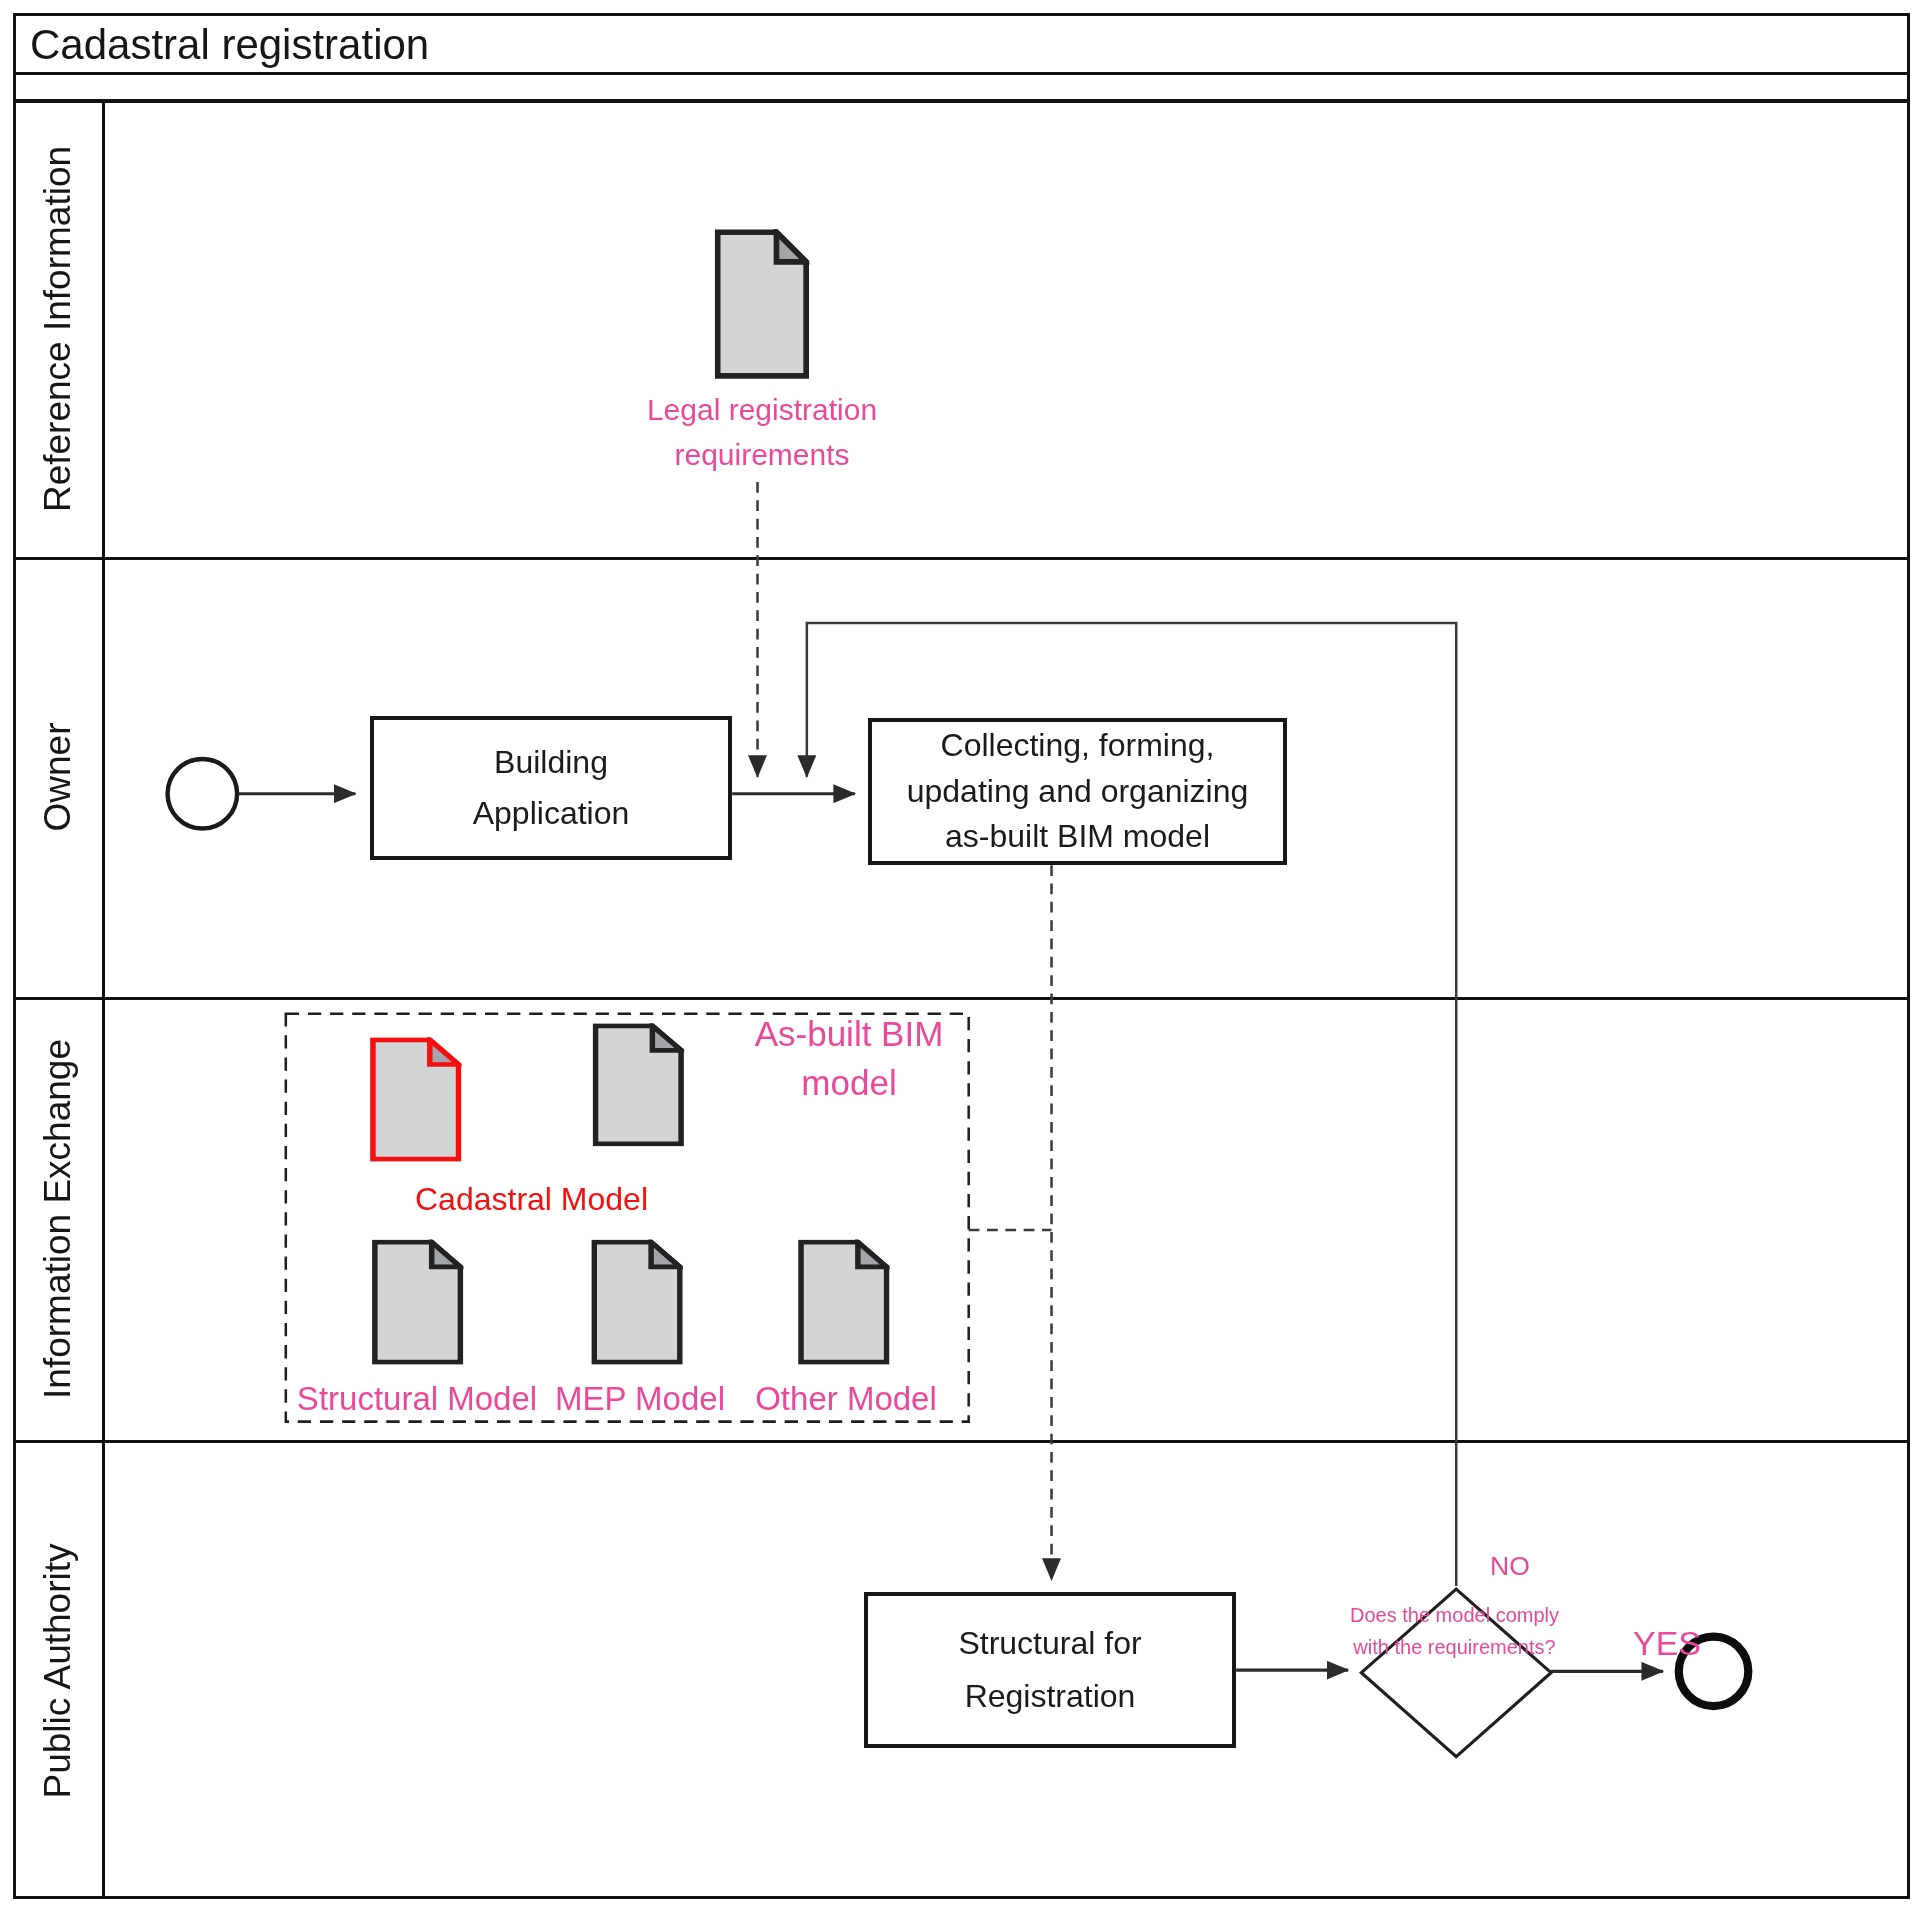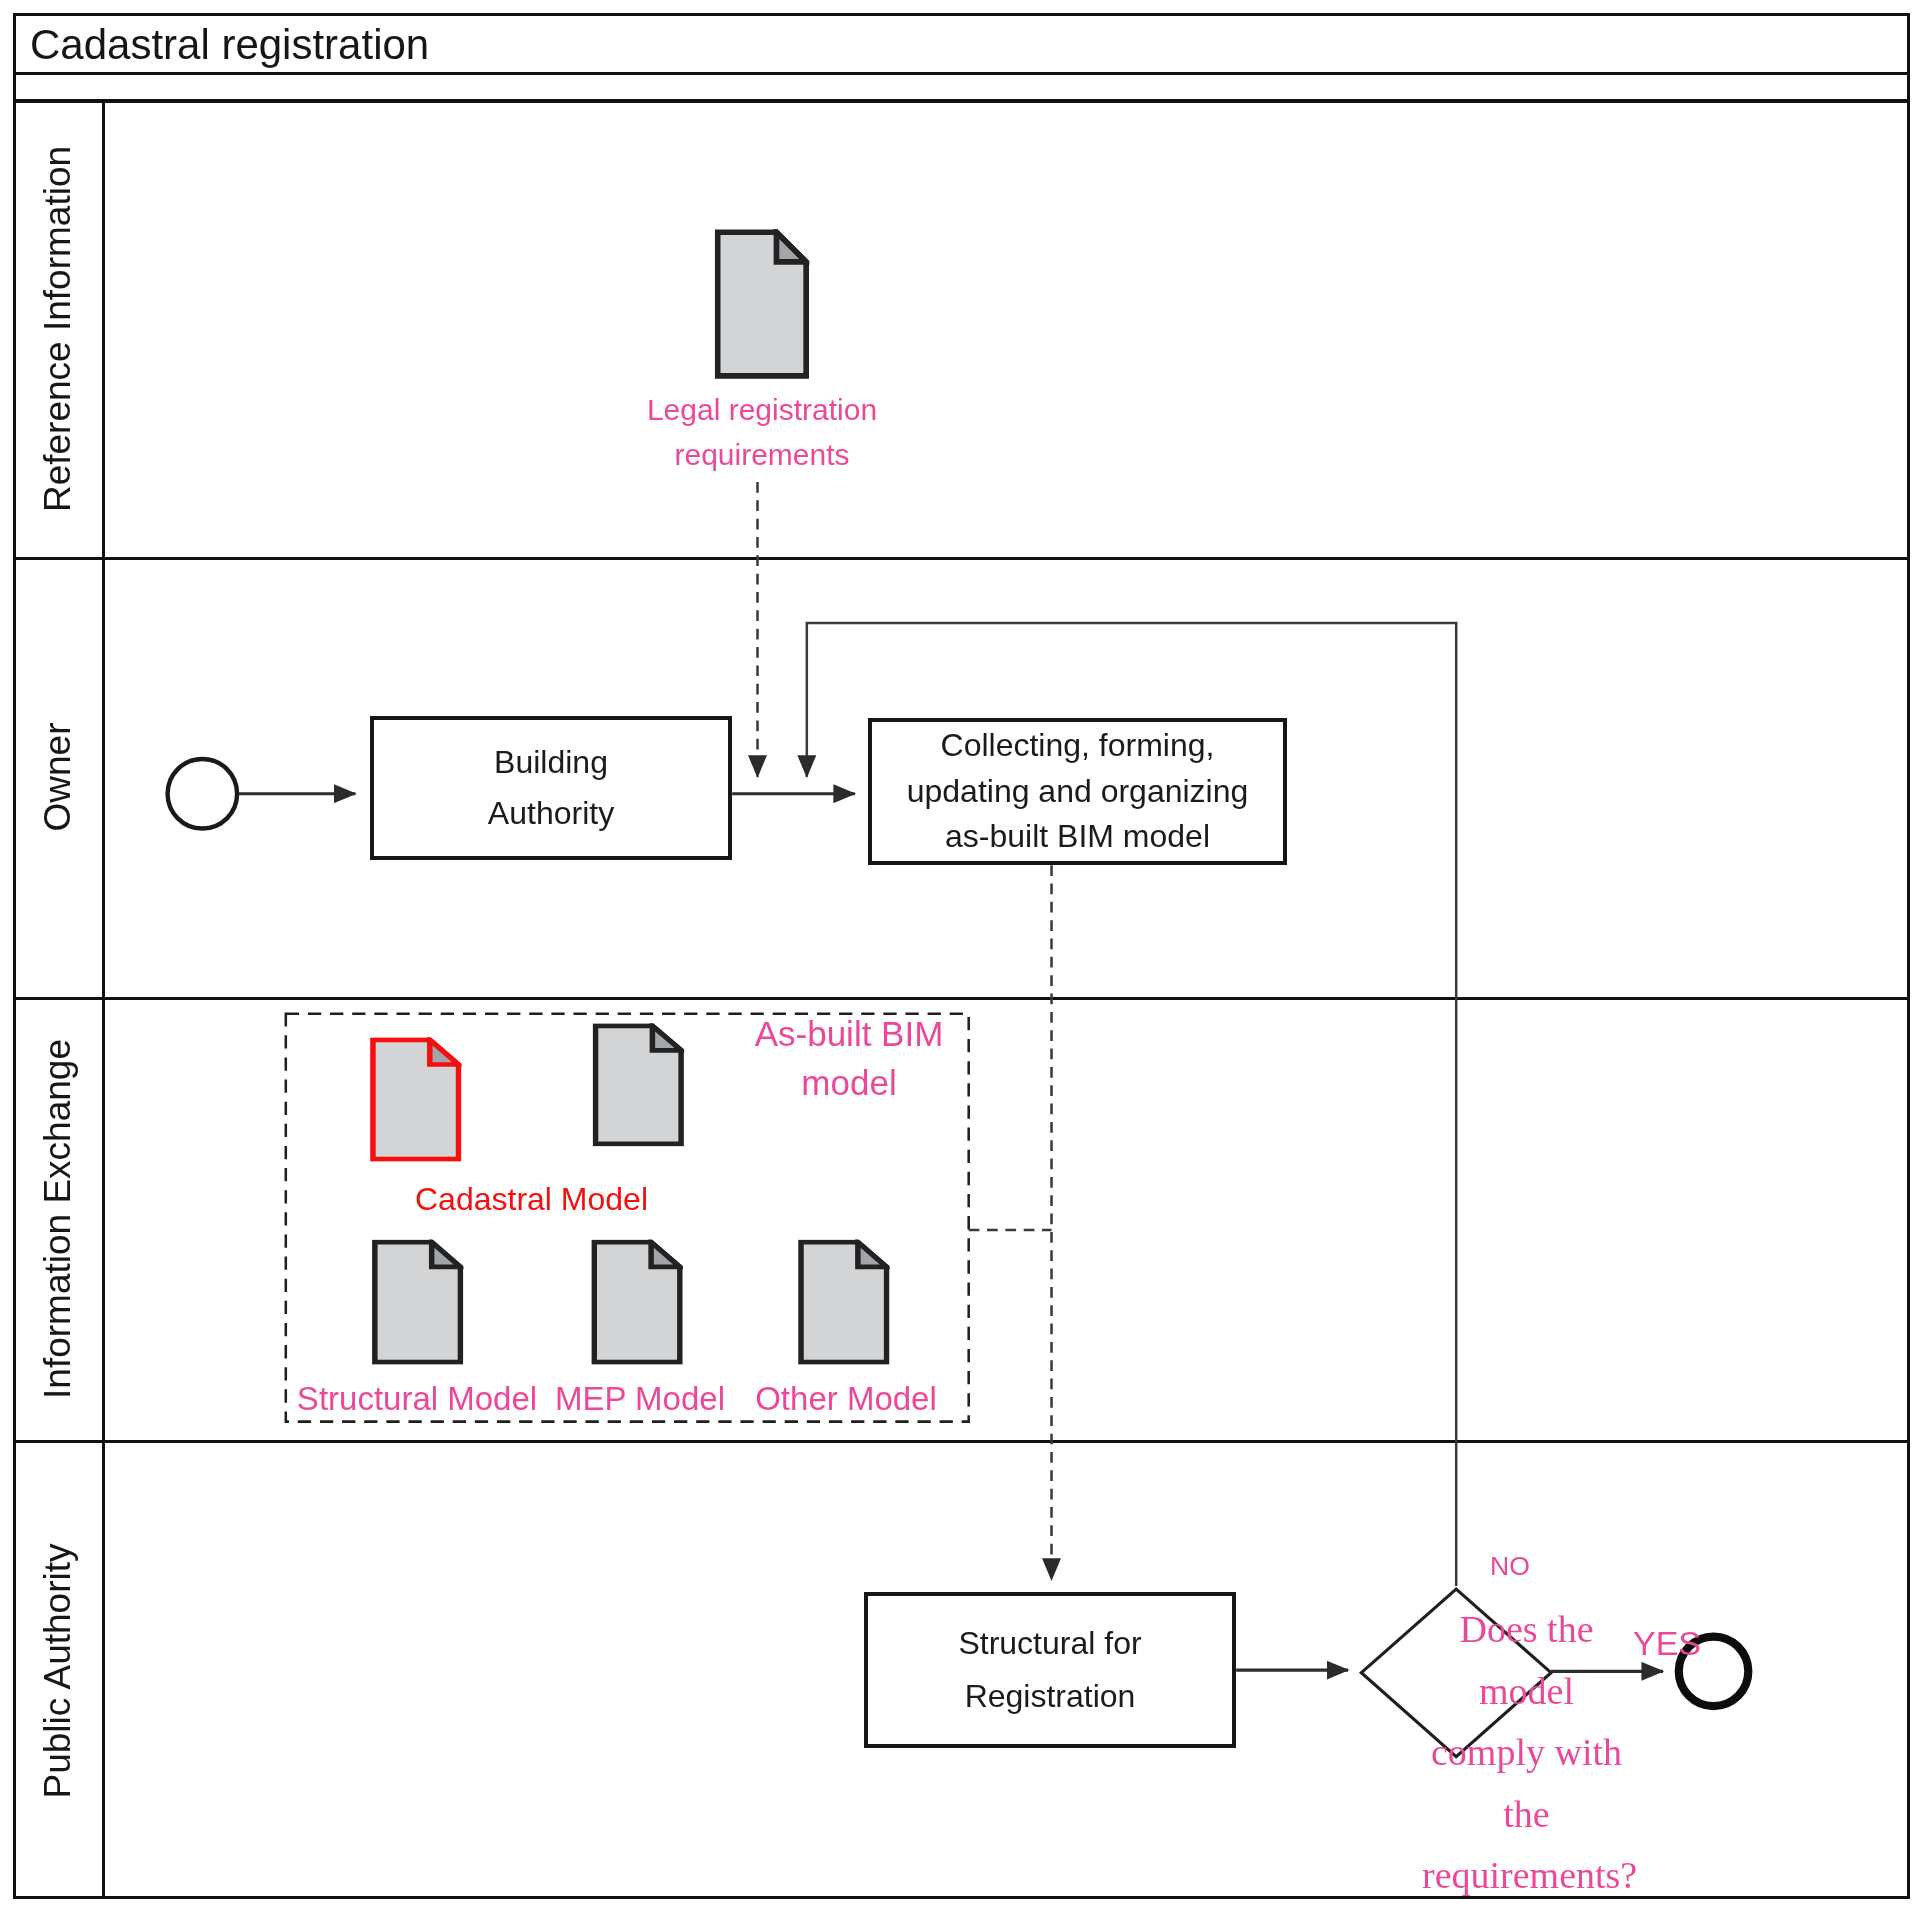--- a/index.html
+++ b/index.html
@@ -89,33 +89,33 @@
 
     <path class="flow-thick" d="M1955 2641 H2132" marker-end="url(#arrow)"></path>
     <polygon class="gateway" points="2303,2513 2453,2645 2303,2778 2153,2645"></polygon>
     <path class="flow-thick" d="M2453 2643 H2630" marker-end="url(#arrow)"></path>
     <circle class="event-end" cx="2710" cy="2643" r="55"></circle>
   </svg>
 
   <div class="txt" style="left:610px;top:387px;width:304px;font-size:30px;line-height:1.5;">Legal registration requirements</div>
 
   <div class="task" style="left:370px;top:716px;width:362px;height:144px;line-height:1.6;">
-    <span class="inner" style="width:202px;">Building Authority</span>
+    <span class="inner" style="width:202px;">Building Application</span>
   </div>
   <div class="task" style="left:868px;top:718px;width:419px;height:147px;line-height:1.42;">
     <span class="inner" style="width:370px;">Collecting, forming, updating and organizing as-built BIM model</span>
   </div>
 
   <div class="txt" style="left:716px;top:1009px;width:266px;font-size:35px;line-height:1.4;">As-built BIM model</div>
   <div class="txt nowrap red" style="left:415px;top:1181px;width:0;transform:translateX(-50%);font-size:32px;left:415px;">Cadastral Model</div>
   <div class="txt nowrap" style="left:417px;transform:translateX(-50%);top:1380px;font-size:33px;">Structural Model</div>
   <div class="txt nowrap" style="left:640px;transform:translateX(-50%);top:1380px;font-size:33px;">MEP Model</div>
   <div class="txt nowrap" style="left:846px;transform:translateX(-50%);top:1380px;font-size:33px;">Other Model</div>
 
   <div class="task" style="left:864px;top:1592px;width:372px;height:156px;line-height:1.65;">
     <span class="inner" style="width:285px;">Structural for Registration</span>
   </div>
-  <div class="txt" style="left:1422px;top:1599px;width:209px;font-size:38px;line-height:1.62;font-family:Liberation Serif, serif;">Does the model comply with the requirements?</div>
+  <div class="txt" style="left:1350px;top:1599px;width:209px;font-size:20px;line-height:1.62;">Does the model comply with the requirements?</div>
   <div class="txt nowrap" style="left:1510px;transform:translateX(-50%);top:1551px;font-size:26.6px;">NO</div>
   <div class="txt nowrap" style="left:1667px;transform:translateX(-50%);top:1624px;font-size:34px;">YES</div>
 
 </div>
 
 
 </body></html>

